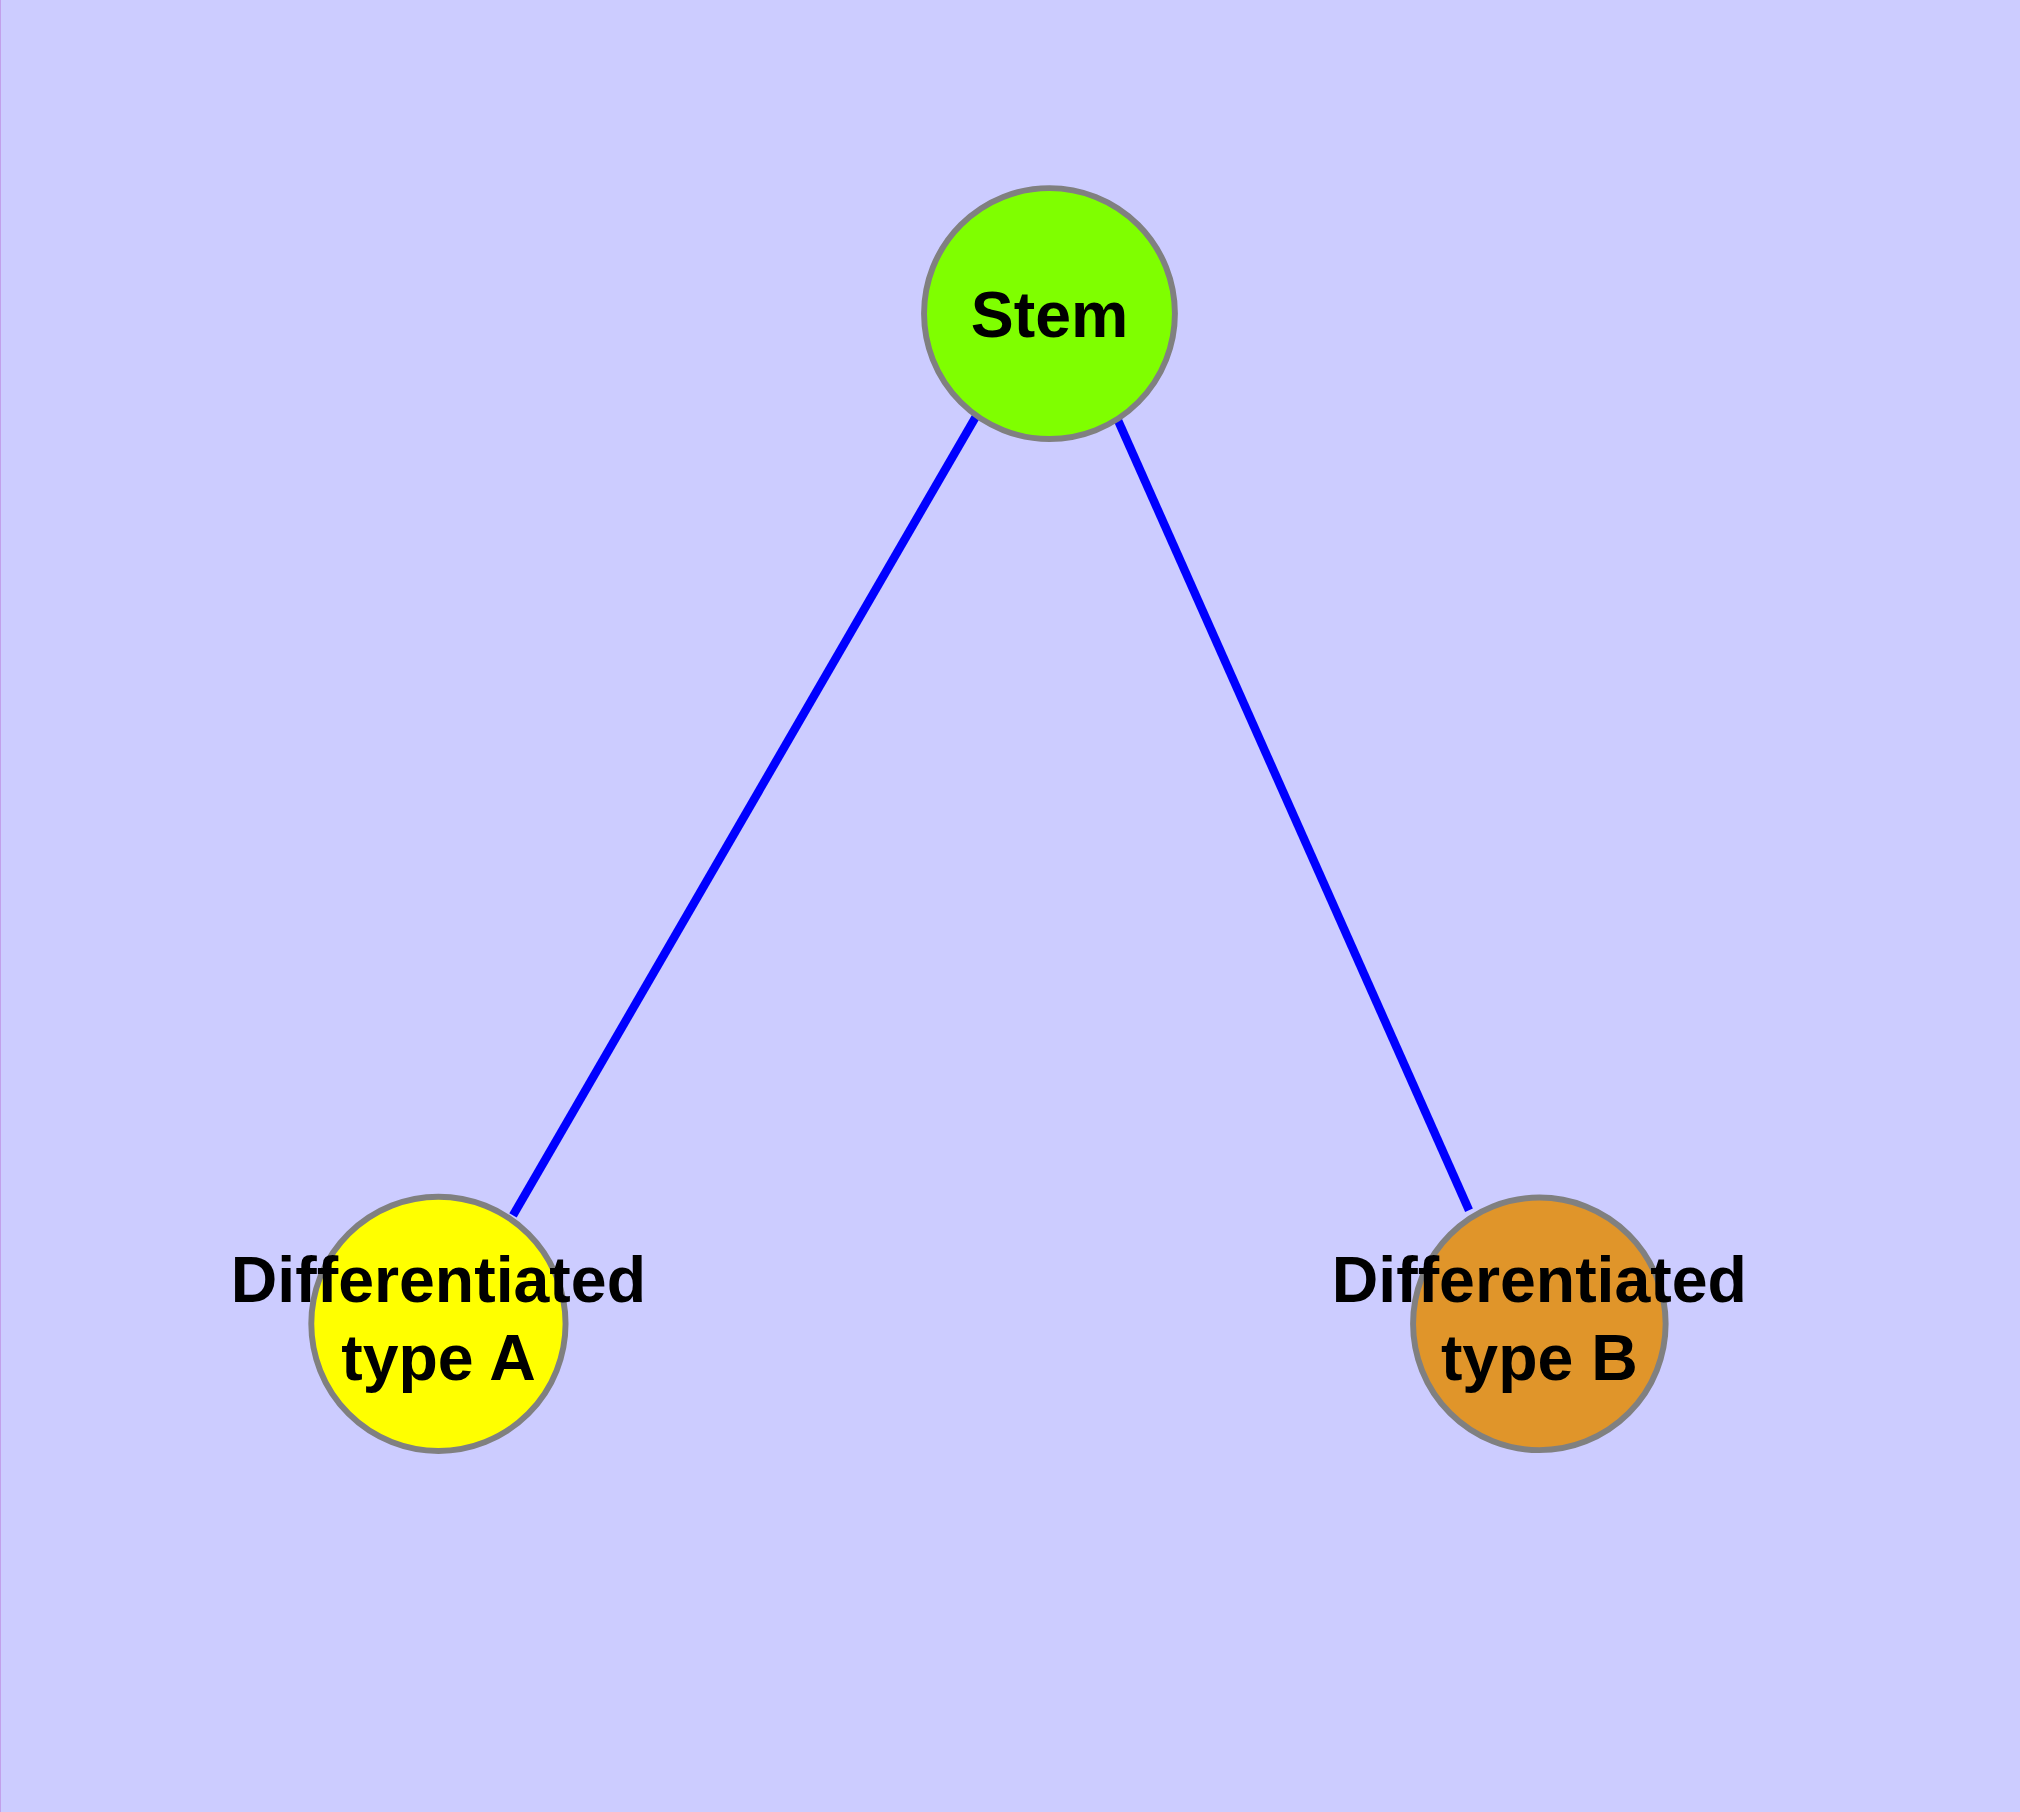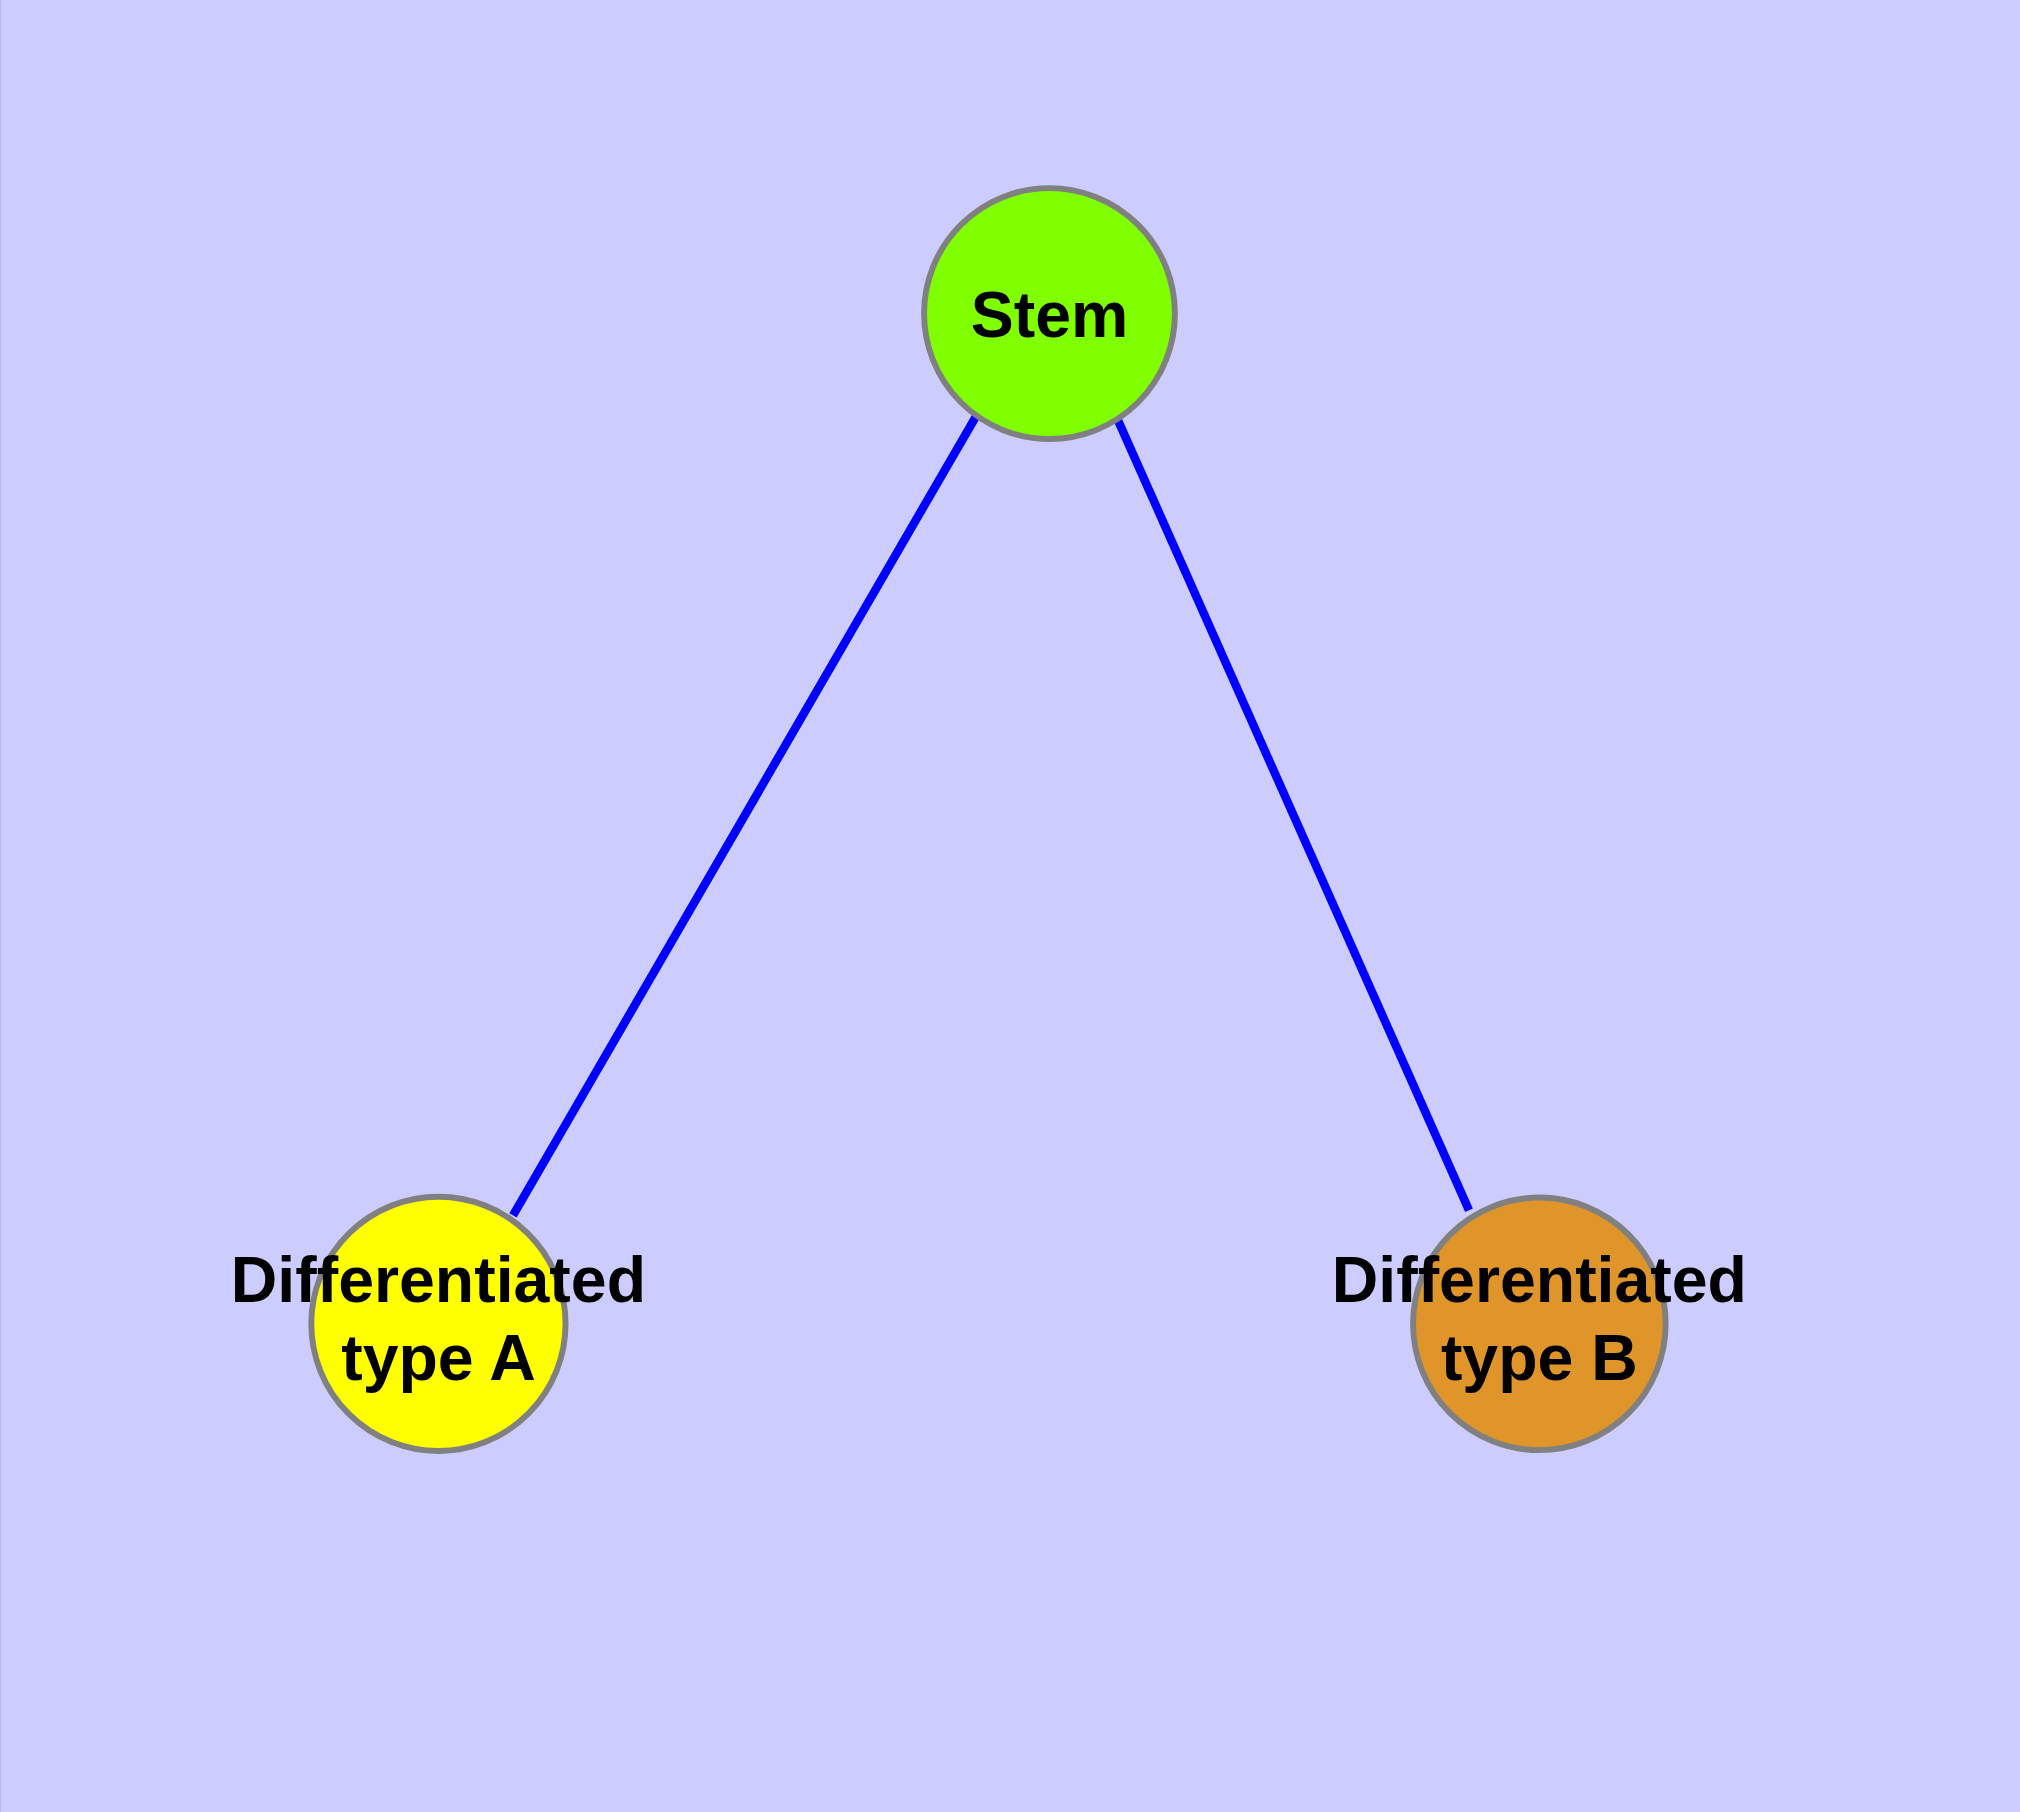--- a/index.html
+++ b/index.html
@@ -28,21 +28,21 @@
     font-weight: bold;
     fill: #000000;
     text-anchor: middle;
     paint-order: normal;
     font-family: "Liberation Sans", "DejaVu Sans", sans-serif;
   }
 </style>
 </head>
 <body>
 
-<div id="canvas" style="width: 1971px; height: 1812px; background: #8b5cf6;">
+<div id="canvas" style="width: 1971px; height: 1812px; background: #a21caf;">
   <svg id="graph-svg" viewBox="0 0 2384 2138" preserveAspectRatio="xMidYMid meet">
 
     <rect x="0" y="0" width="2384" height="2138" fill="#ccccff"></rect>
 
     <g id="edges-layer">
         <line x1="1152" y1="490" x2="605" y2="1434" stroke="#0000ff" stroke-width="10" stroke-linecap="butt"></line>
         <line x1="1318" y1="494" x2="1733" y2="1428" stroke="#0000ff" stroke-width="10" stroke-linecap="butt"></line>
       </g>
     <g id="nodes-layer">
         <g>

